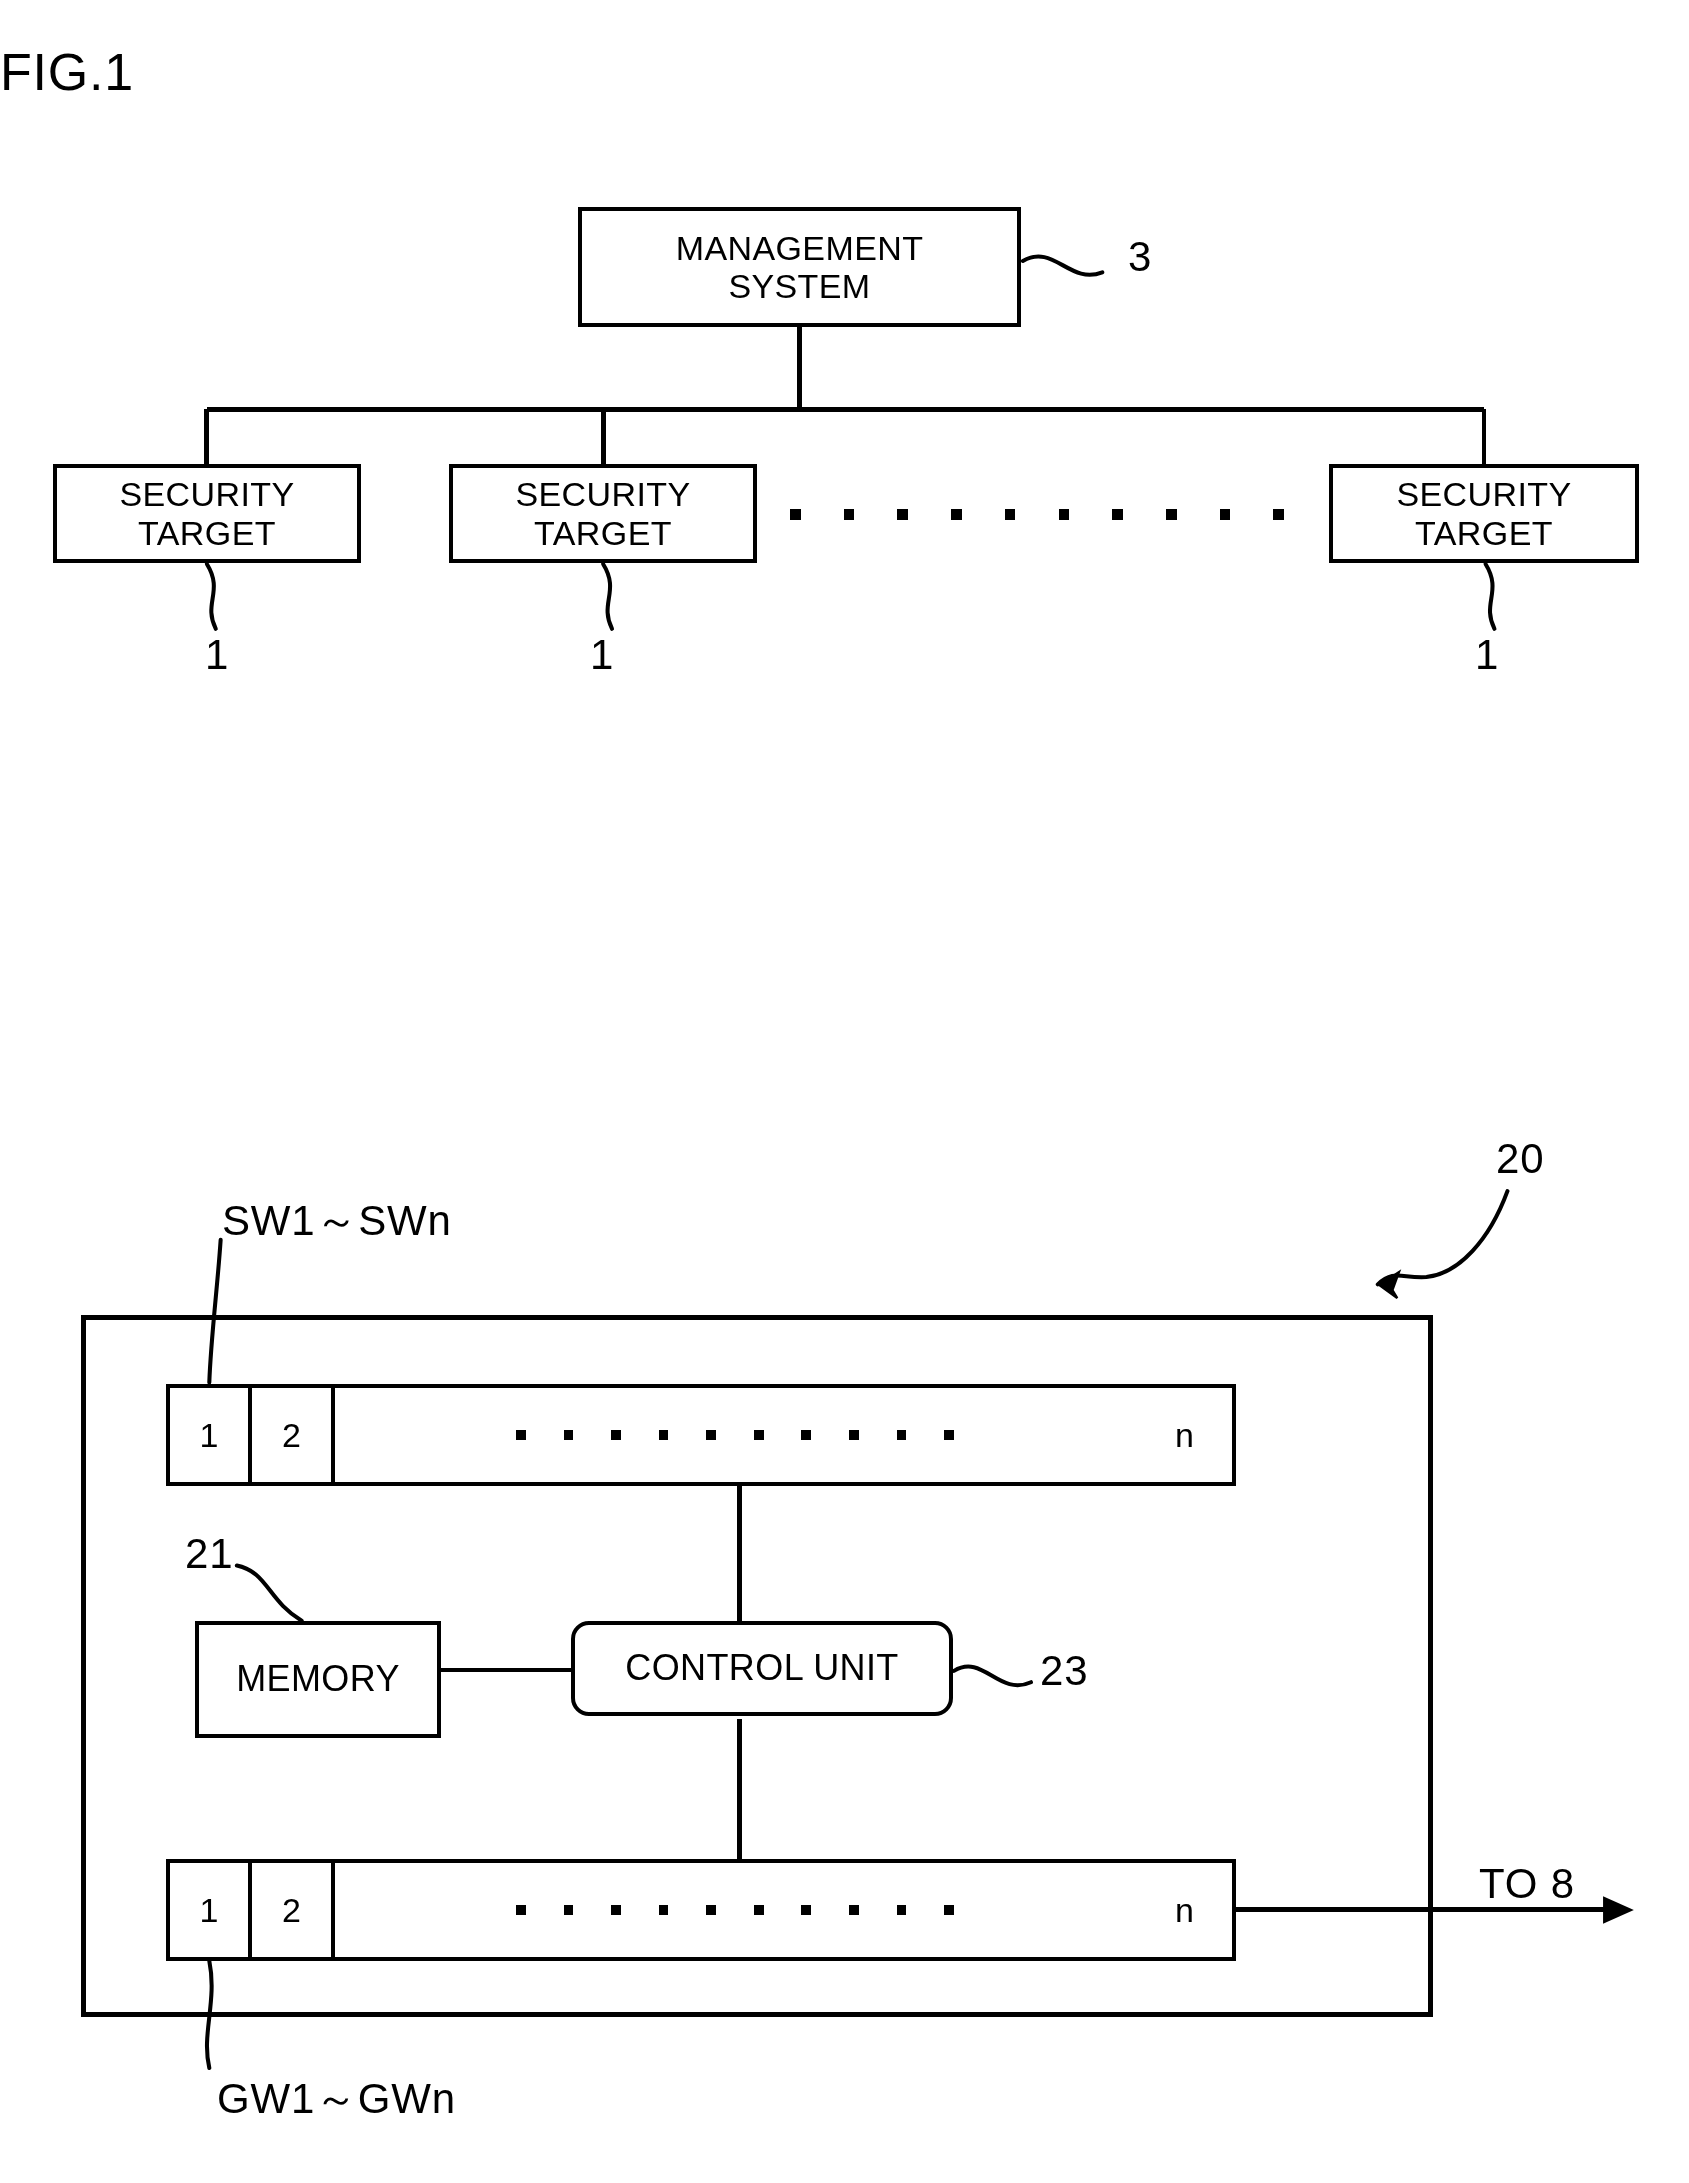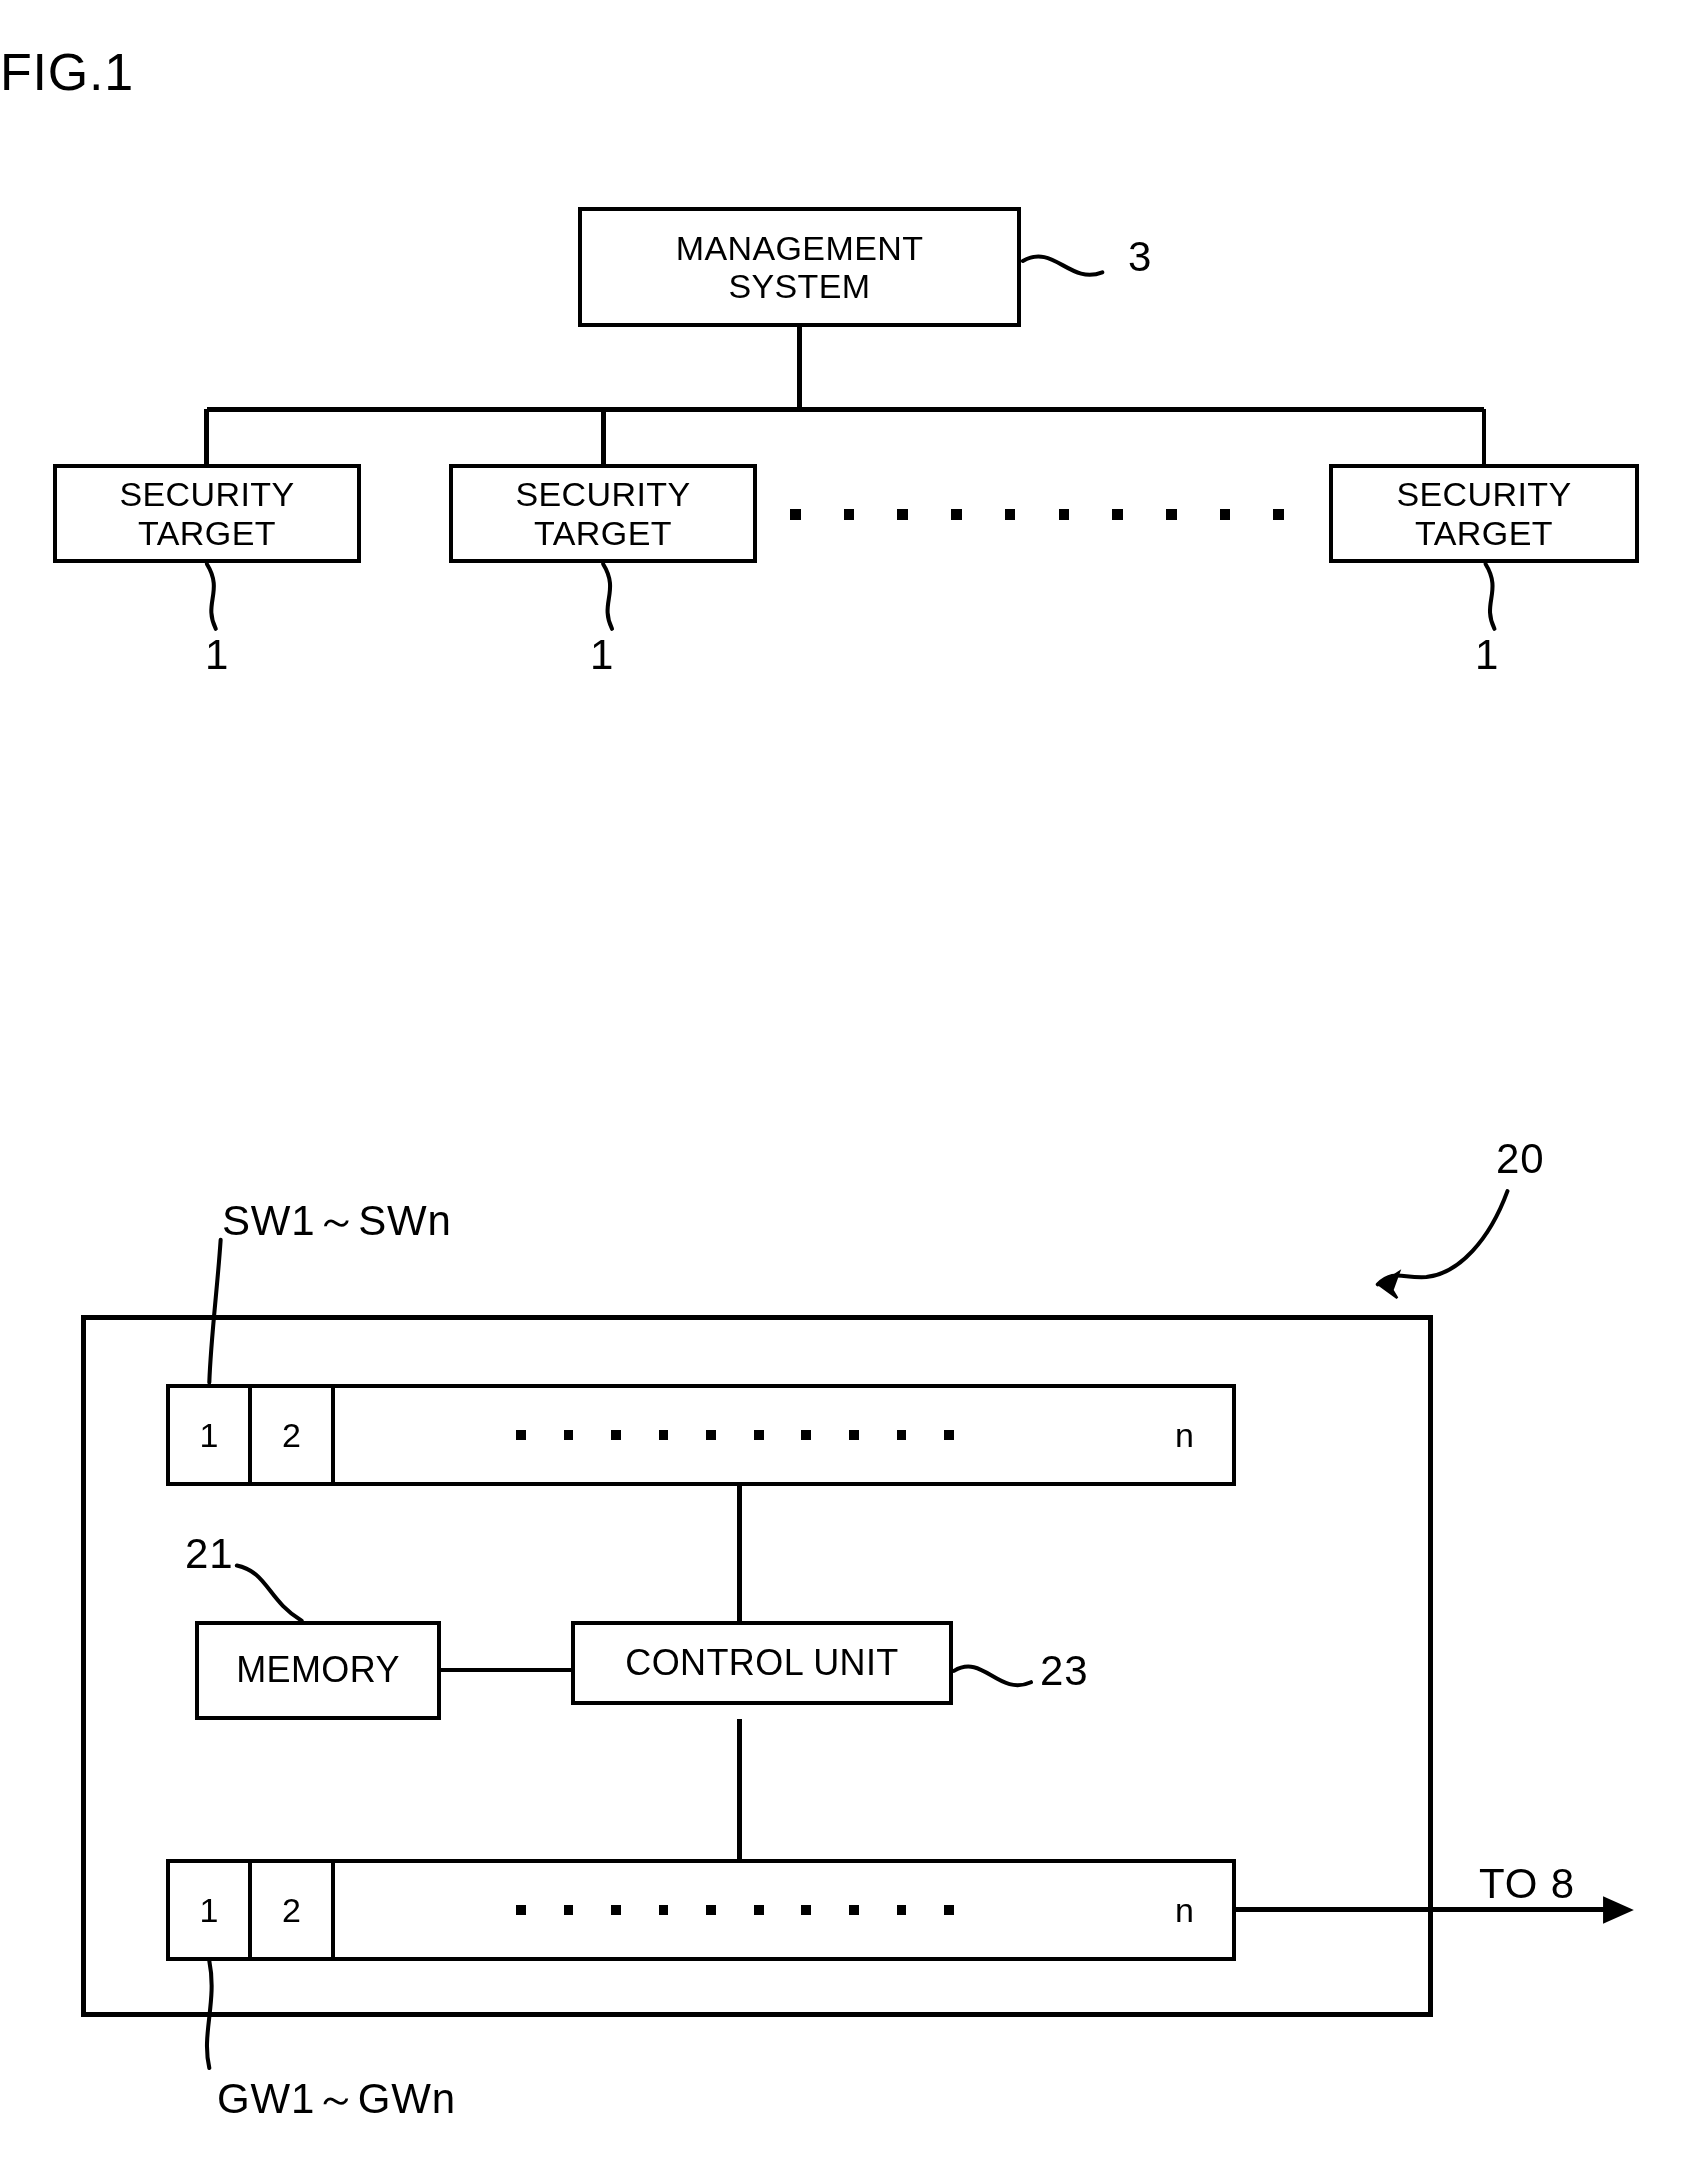--- a/index.html
+++ b/index.html
@@ -162,26 +162,26 @@
       <i style="width: 9.7px; height: 9.7px;"></i>
       <i style="width: 9.7px; height: 9.7px;"></i>
       <i style="width: 9.7px; height: 9.7px;"></i>
       <i style="width: 9.7px; height: 9.7px;"></i>
       <i style="width: 9.7px; height: 9.7px;"></i>
       <i style="width: 9.7px; height: 9.7px;"></i>
       <i style="width: 9.7px; height: 9.7px;"></i>
       <i style="width: 9.7px; height: 9.7px;"></i>
     </div>
 
-  <div class="box" style="left:195px; top:1621px; width:246px; height:99px; font-size:36px;">
+  <div class="box" style="left:195px; top:1621px; width:246px; height:117px; font-size:36px;">
     <span>MEMORY</span>
   </div>
   <div class="ref" style="left:185px; top:1530px;">21</div>
 
-  <div class="box" style="left:571px; top:1621px; width:382px; height:84px; font-size:36px;">
+  <div class="box" style="left:571px; top:1621px; width:382px; height:95px; font-size:36px;border-radius:18px;">
     <span>CONTROL UNIT</span>
   </div>
   <div class="ref" style="left:1040px; top:1647px;">23</div>
 
   <div style="position:absolute; left:166px; top:1859px; width:1070px; height:102px;
               border:4px solid #000; box-sizing:border-box; background:#fff;"></div>
   <div class="cell" style="left:166px; top:1859px; width:86px; height:102px;">
     <span>1</span>
   </div>
   <div class="cell mid" style="left:252px; top:1859px; width:83px; height:102px;">

